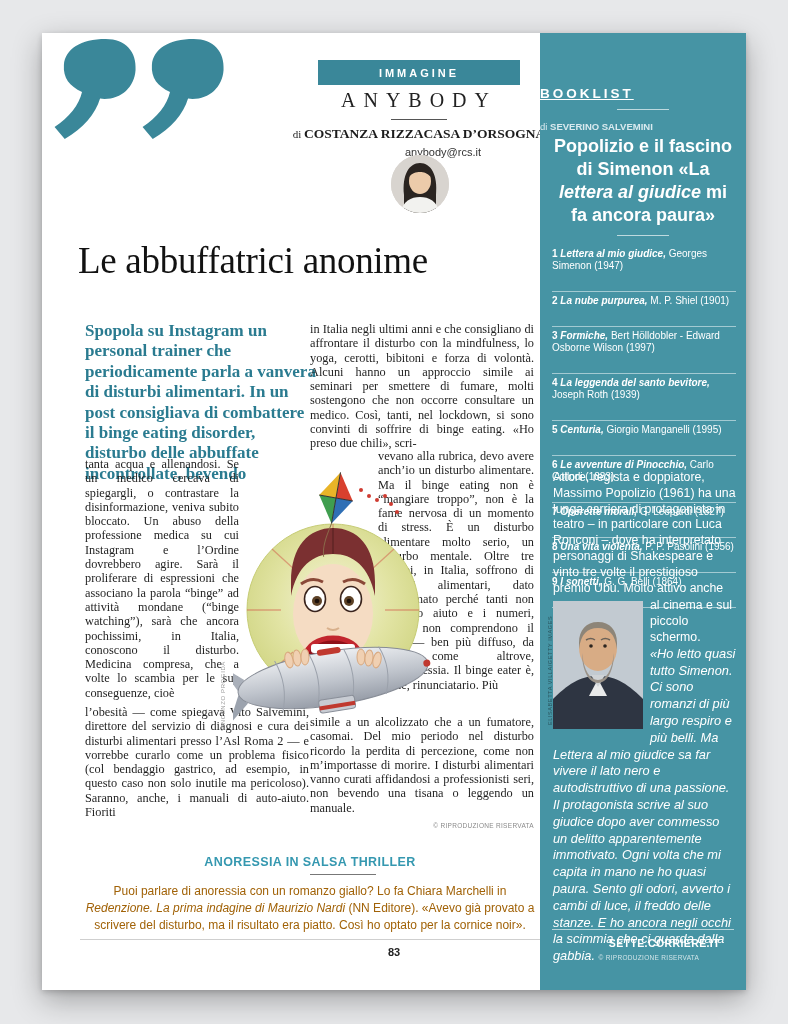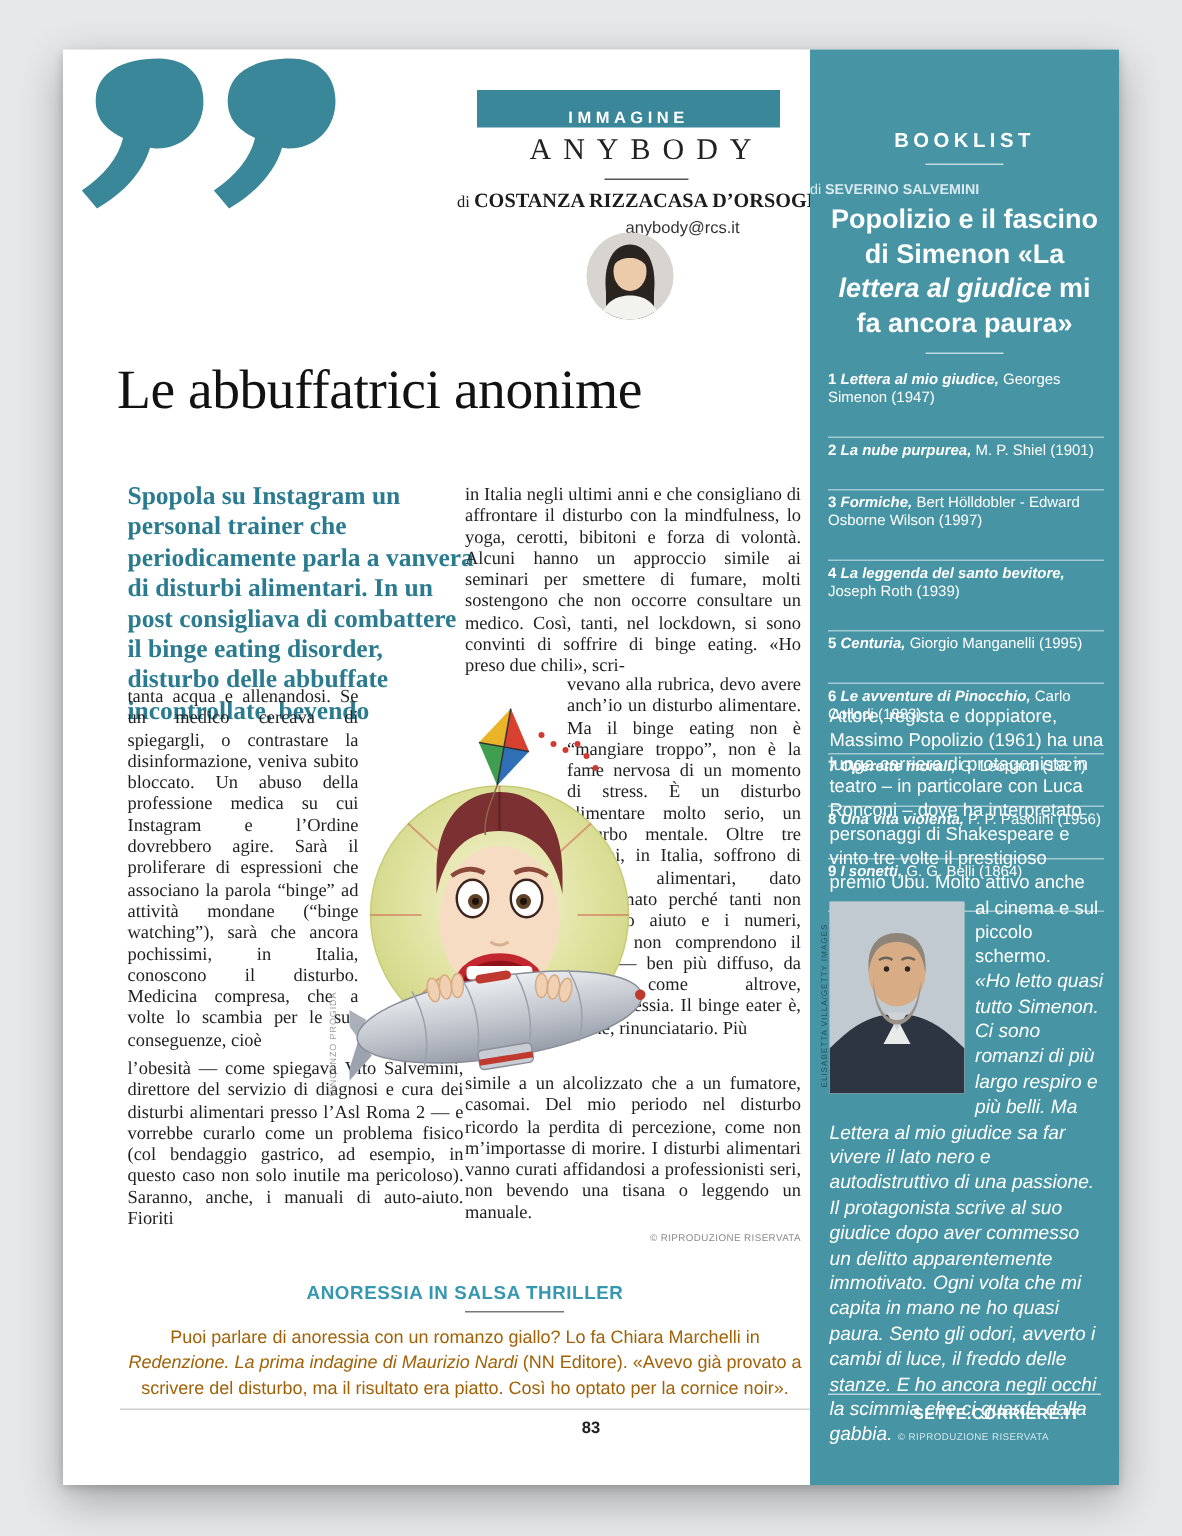--- a/index.html
+++ b/index.html
@@ -5,22 +5,22 @@
   html,body{margin:0;padding:0;}
   body{width:788px;height:1024px;background:#e7e8ea;overflow:hidden;position:relative;
        font-family:"Liberation Sans","DejaVu Sans",sans-serif;}
   .page{position:absolute;left:42px;top:33px;width:704px;height:957px;background:#ffffff;
         box-shadow:0 10px 28px rgba(0,0,0,.3), 0 2px 6px rgba(0,0,0,.18);}
   .abs{position:absolute;}
 
   
   .quote-marks{left:10px;top:2px;width:182px;height:122px;}
   .kicker{left:276px;top:27px;width:202px;height:25px;background:#3a8799;color:#fff;
-          font-size:11px;font-weight:bold;letter-spacing:3px;display:flex;align-items:flex-end;justify-content:center;}
-  .colhead{left:258px;top:56px;width:262px;text-align:center;color:#2b2b2b;}
+          font-size:11px;font-weight:bold;letter-spacing:3px;display:flex;align-items:center;justify-content:center;}
+  .colhead{left:246px;top:56px;width:262px;text-align:center;color:#2b2b2b;}
   .colhead .title{font-family:"Liberation Serif","DejaVu Serif",serif;font-size:20px;letter-spacing:8px;color:#222;}
   .hrule{width:56px;height:0;border-top:1.5px solid #555;margin:7px auto 6px auto;}
   .byline{font-family:"Liberation Serif","DejaVu Serif",serif;font-size:13.5px;font-weight:bold;color:#1c1c1c;}
   .byline .di{font-weight:normal;font-size:11px;}
   .email{font-size:11px;color:#333;margin-top:2px;text-decoration:none;display:inline-block;margin-left:48px;}
   .avatar{left:349px;top:122px;width:58px;height:58px;border-radius:50%;overflow:hidden;background:#d8d4cf;}
 
   
   .headline{left:36px;top:206px;width:460px;font-family:"Liberation Serif","DejaVu Serif",serif;
             font-size:37px;color:#121212;letter-spacing:-.3px;}
@@ -41,21 +41,21 @@
   
   .box-title{left:38px;top:822px;width:460px;text-align:center;font-size:12.5px;font-weight:bold;
              color:#3598b0;letter-spacing:.4px;}
   .box-rule{left:268px;top:841px;width:66px;border-top:1px solid #777;}
   .box-text{left:38px;top:850px;width:460px;text-align:center;font-size:12px;line-height:1.42;color:#a16207;}
   .bottom-rule{left:38px;top:906px;width:462px;border-top:1px solid #cfcfcf;}
   .pagenum{left:0;top:913px;width:704px;text-align:center;font-size:11px;font-weight:bold;color:#222;}
 
   
   .sidebar{position:absolute;left:498px;top:0;width:206px;height:957px;background:#4694a4;color:#fff;}
-  .sb-label{position:absolute;top:53px;width:100%;text-align:center;font-size:13.5px;font-weight:bold;letter-spacing:3px;}
+  .sb-label{position:absolute;top:53px;width:100%;text-align:left;font-size:13.5px;font-weight:bold;letter-spacing:3px;text-decoration:underline;}
   .sb-rule{position:absolute;left:50%;margin-left:-26px;width:52px;border-top:1px solid rgba(255,255,255,.65);}
   .sb-byline{position:absolute;top:88px;width:100%;text-align:left;font-size:9.5px;color:#d9eaef;font-weight:bold;}
   .sb-byline .di{font-weight:normal;}
   .sb-title{position:absolute;top:102px;left:10px;right:10px;text-align:center;font-size:18px;line-height:23px;font-weight:bold;}
   .sb-books{position:absolute;top:212px;left:12px;right:10px;font-size:10px;line-height:12px;}
   .book{padding:3px 0 19px 0;border-bottom:1px solid rgba(255,255,255,.5);}
   .book .num{font-weight:bold;}
   .book .bt{font-style:italic;font-weight:bold;}
   .sb-bio{position:absolute;top:437px;left:13px;right:10px;font-size:12.3px;line-height:15.8px;}
   .bio-wrap{margin-top:2px;}

